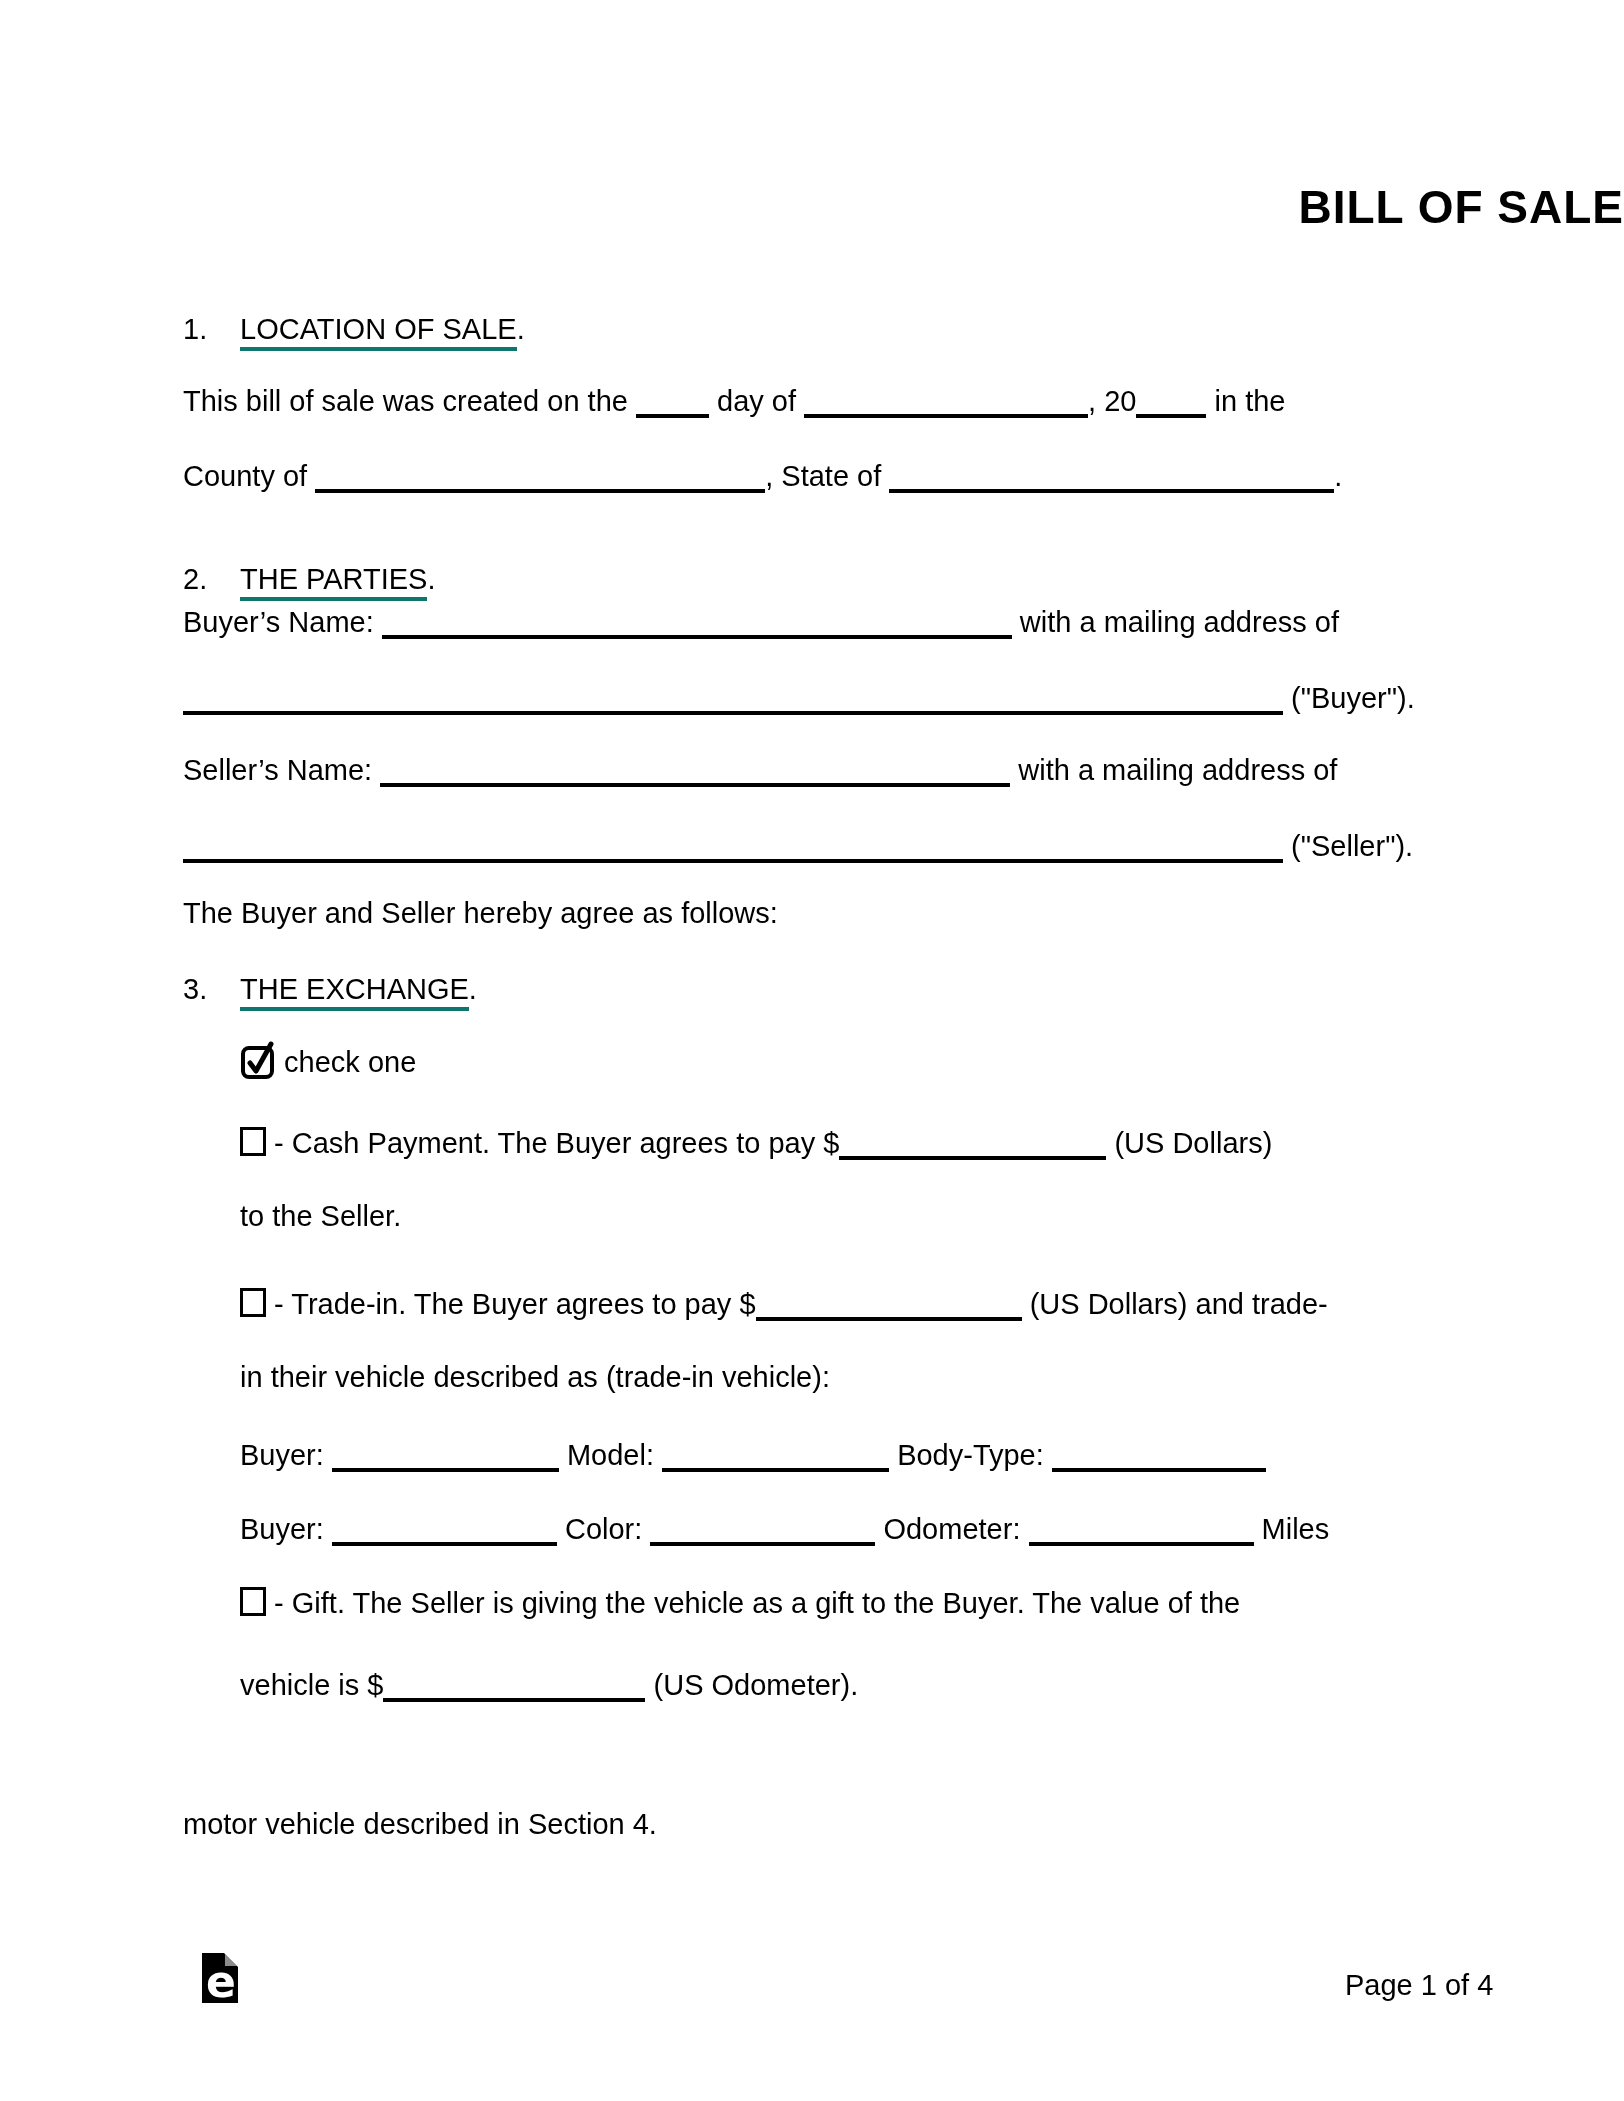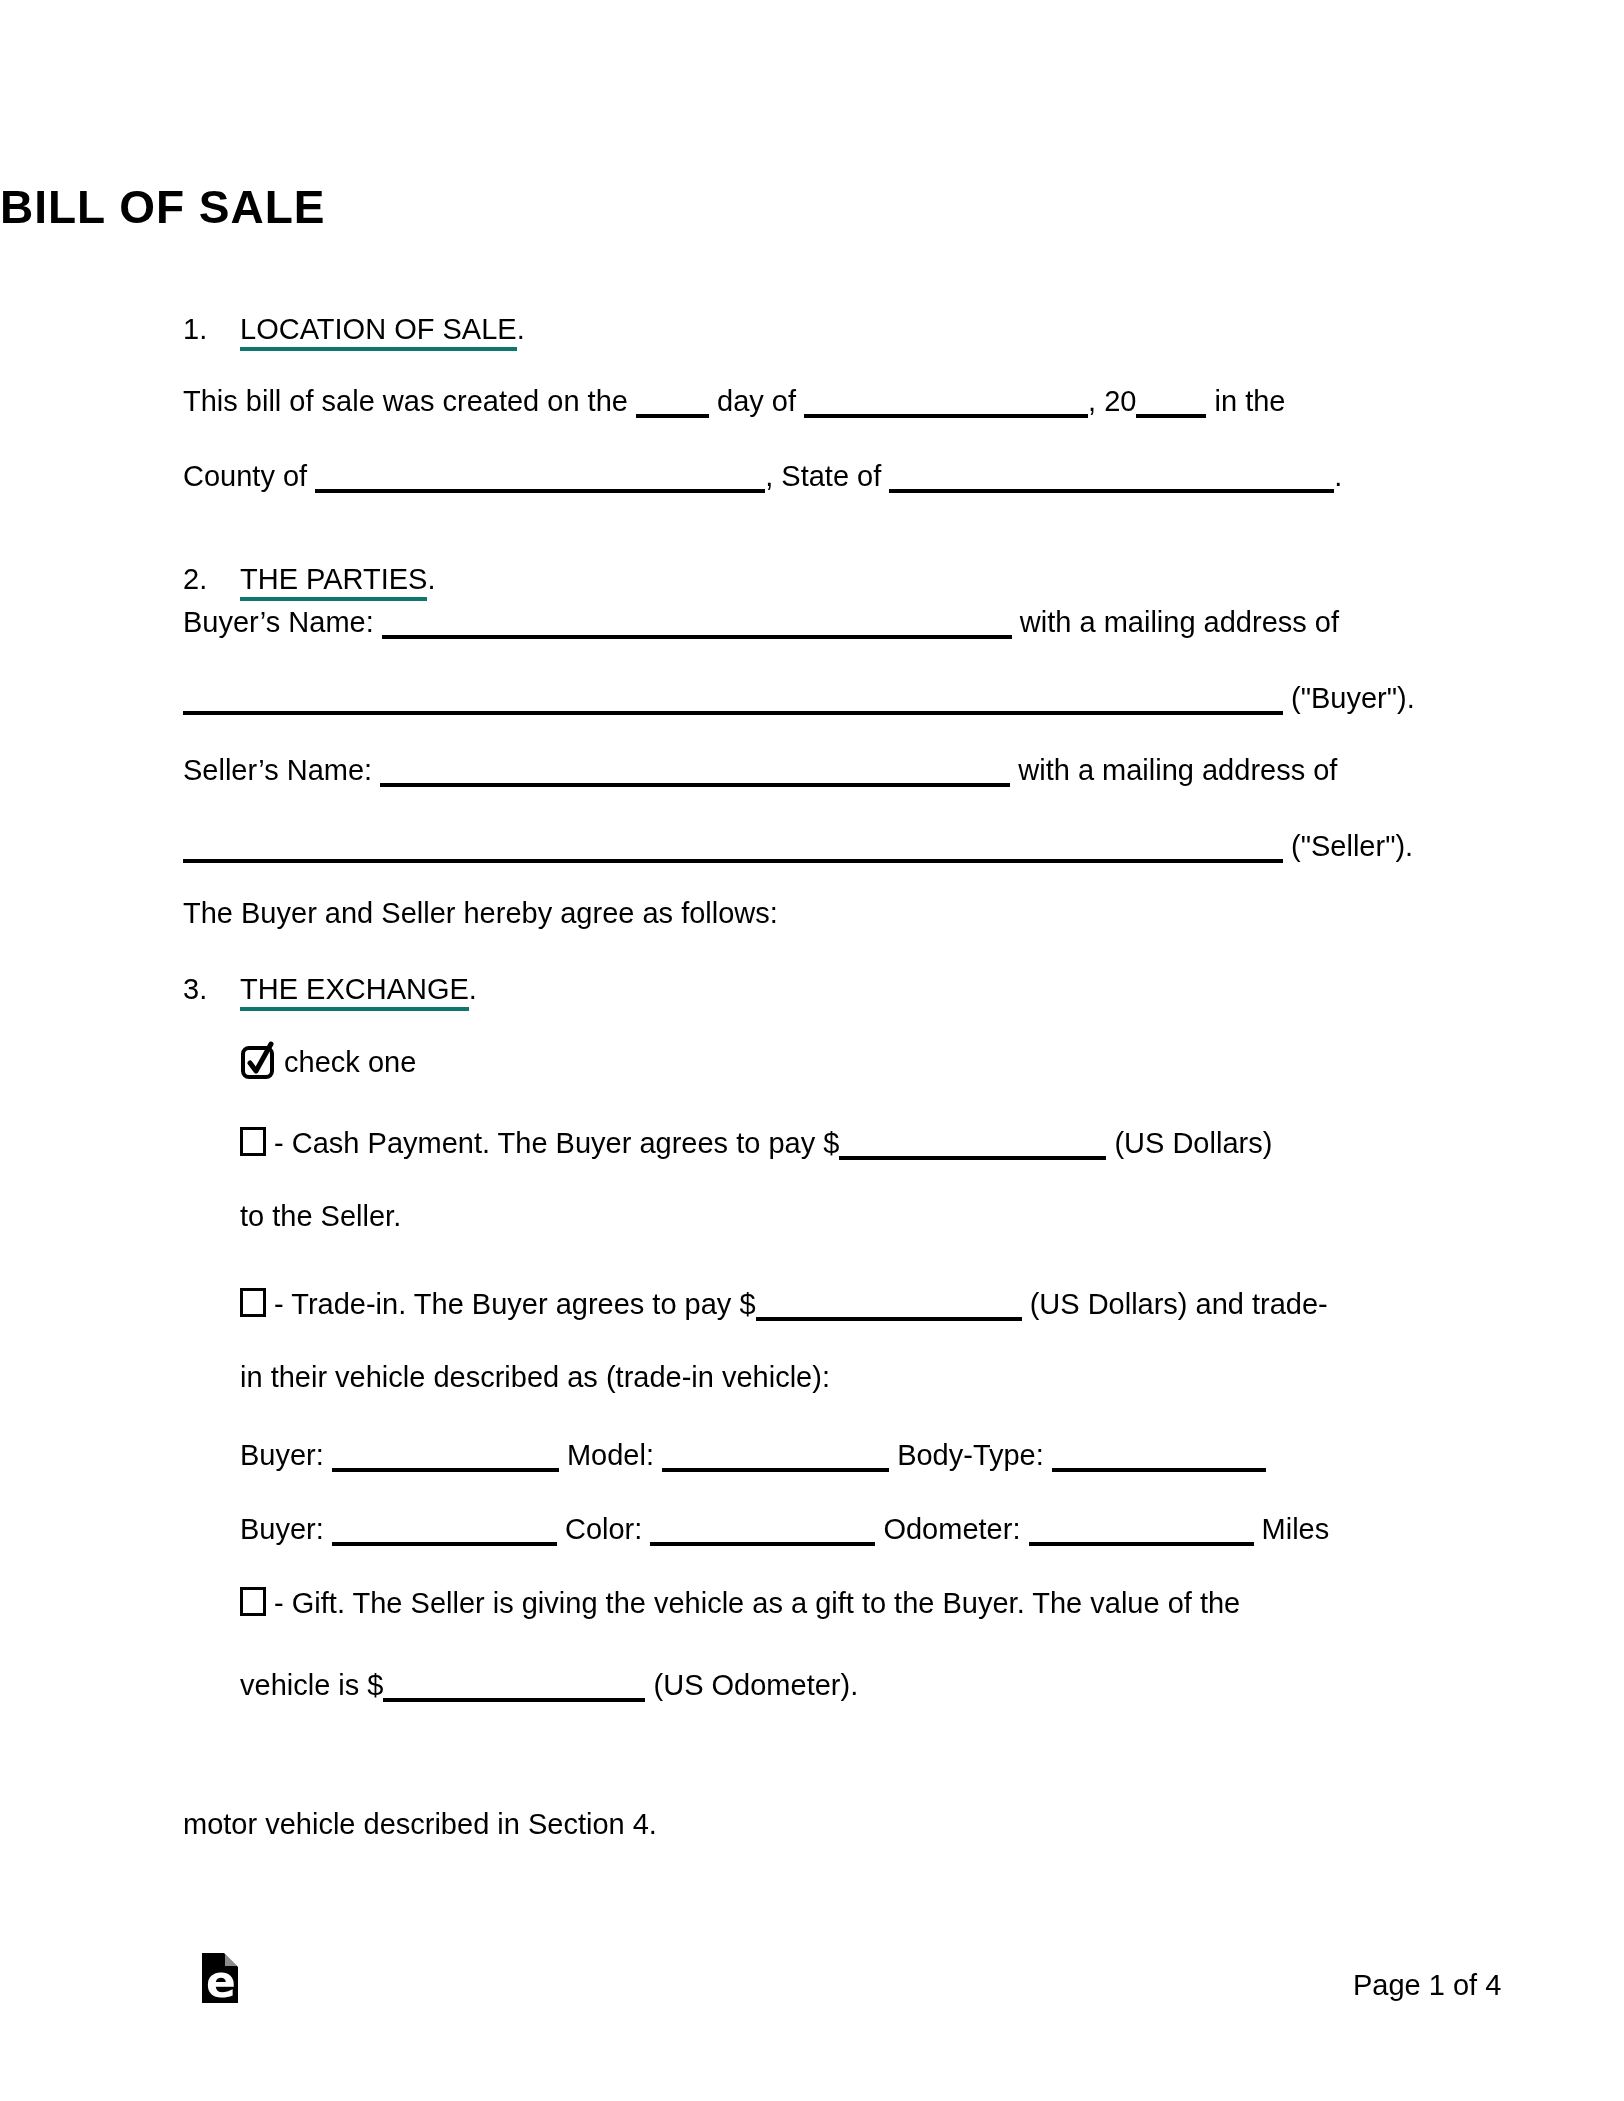--- a/index.html
+++ b/index.html
@@ -11,21 +11,21 @@
     font-family: "Liberation Sans", sans-serif;
     font-size: 29px;
     color: #000000;
     overflow: hidden;
   }
   .line { position: absolute; white-space: nowrap; line-height: 1.2; }
   .b { font-weight: normal; }
   .title {
     position: absolute;
     left: 0; width: 1624px;
-    text-align: left;
+    text-align: right;
     font-size: 46px;
     font-weight: bold;
     letter-spacing: 1px;
   }
   .num { display: inline-block; width: 57px; }
   .heading {
     display: inline-block;
     border-bottom: 4px solid #0f766e;
     line-height: 1.2;
   }
@@ -64,21 +64,21 @@
     border-right: 12px solid transparent;
   }
   .logo .logo-letter {
     position: absolute; left: 4px; bottom: -1px;
     color: #ffffff;
     font-family: "DejaVu Sans", sans-serif;
     font-weight: bold;
     font-size: 44px;
     line-height: 1;
   }
-  .page-num { position: absolute; left: 1345px; top: 1968px; margin-left: 8px; }
+  .page-num { position: absolute; left: 1345px; top: 1968px; }
 </style>
 </head>
 <body>
 
 <div class="page">
 
   <div class="title" style="top:180px">BILL OF SALE</div>
 
   <div class="line" style="top:312px; left:183px">
     <span class="num">1.</span><span class="heading">LOCATION OF SALE</span><span>.</span>

